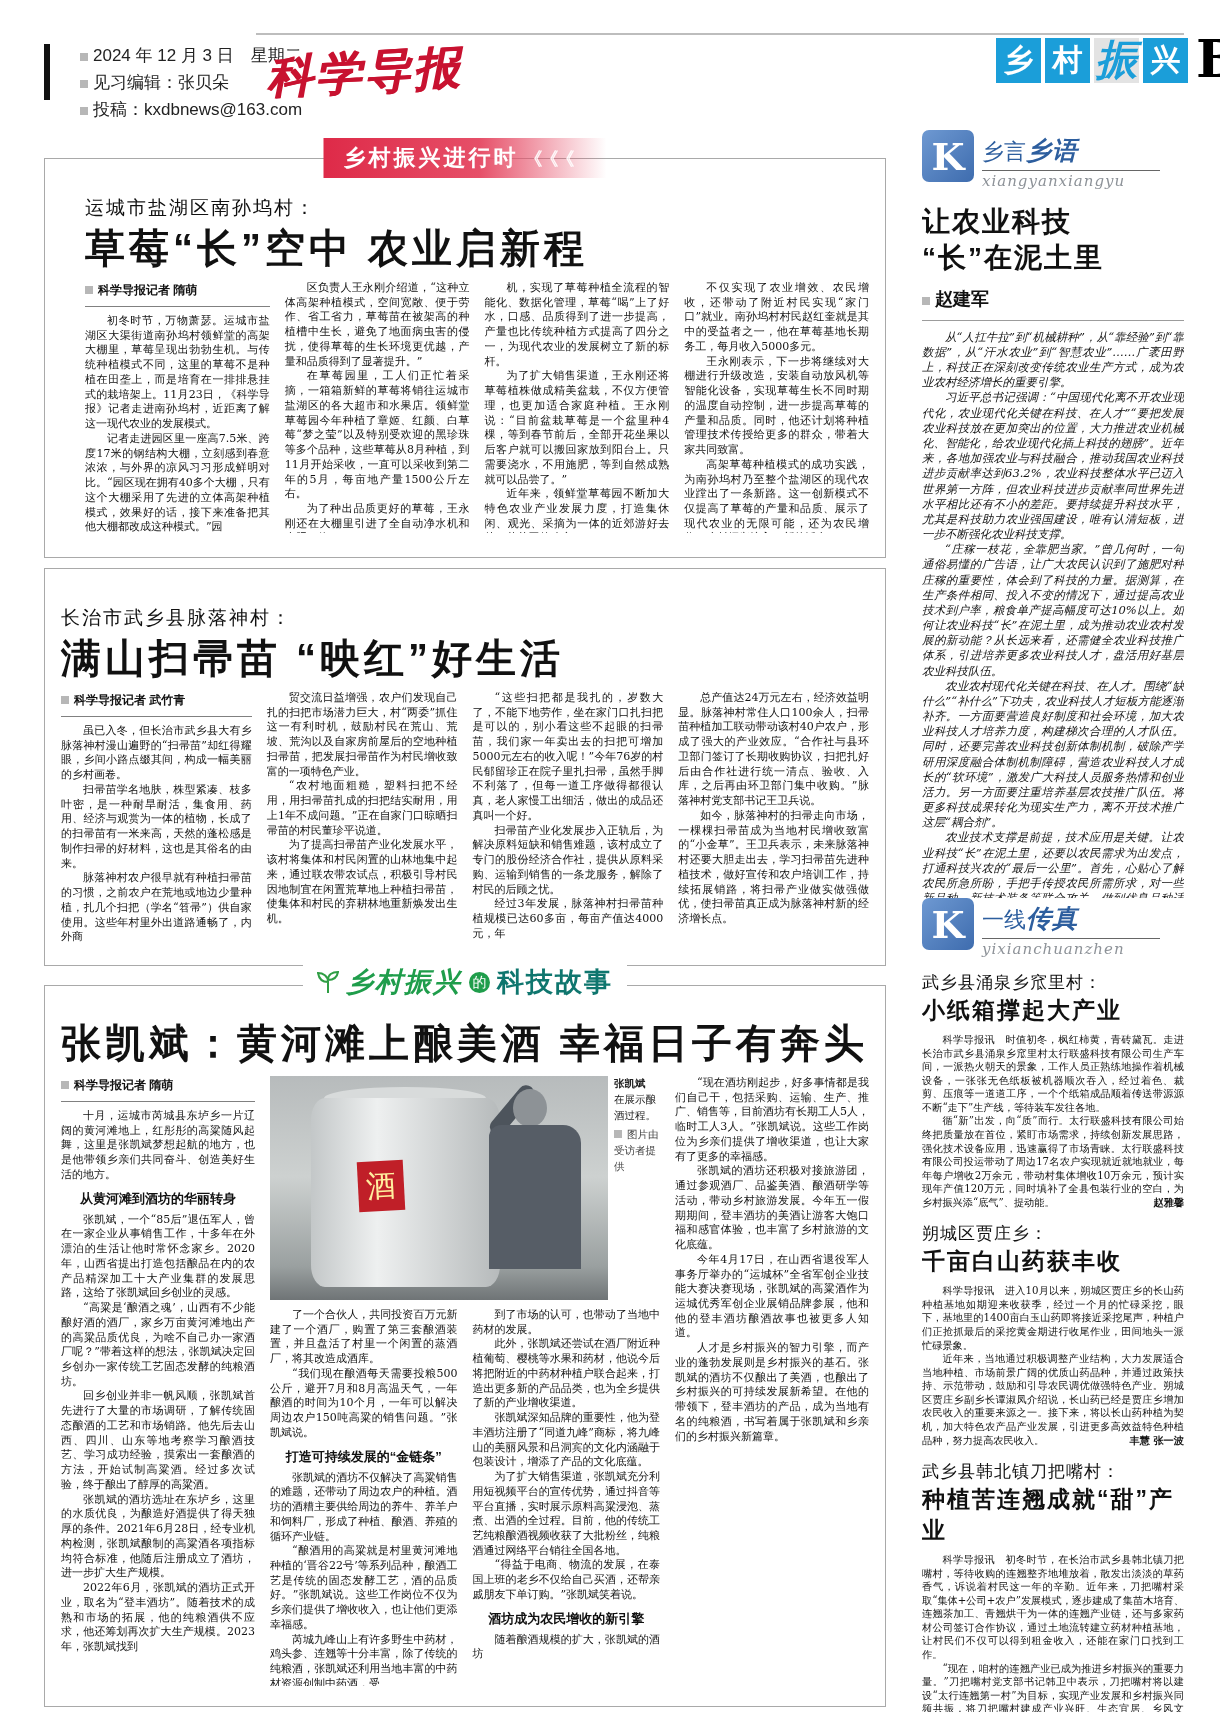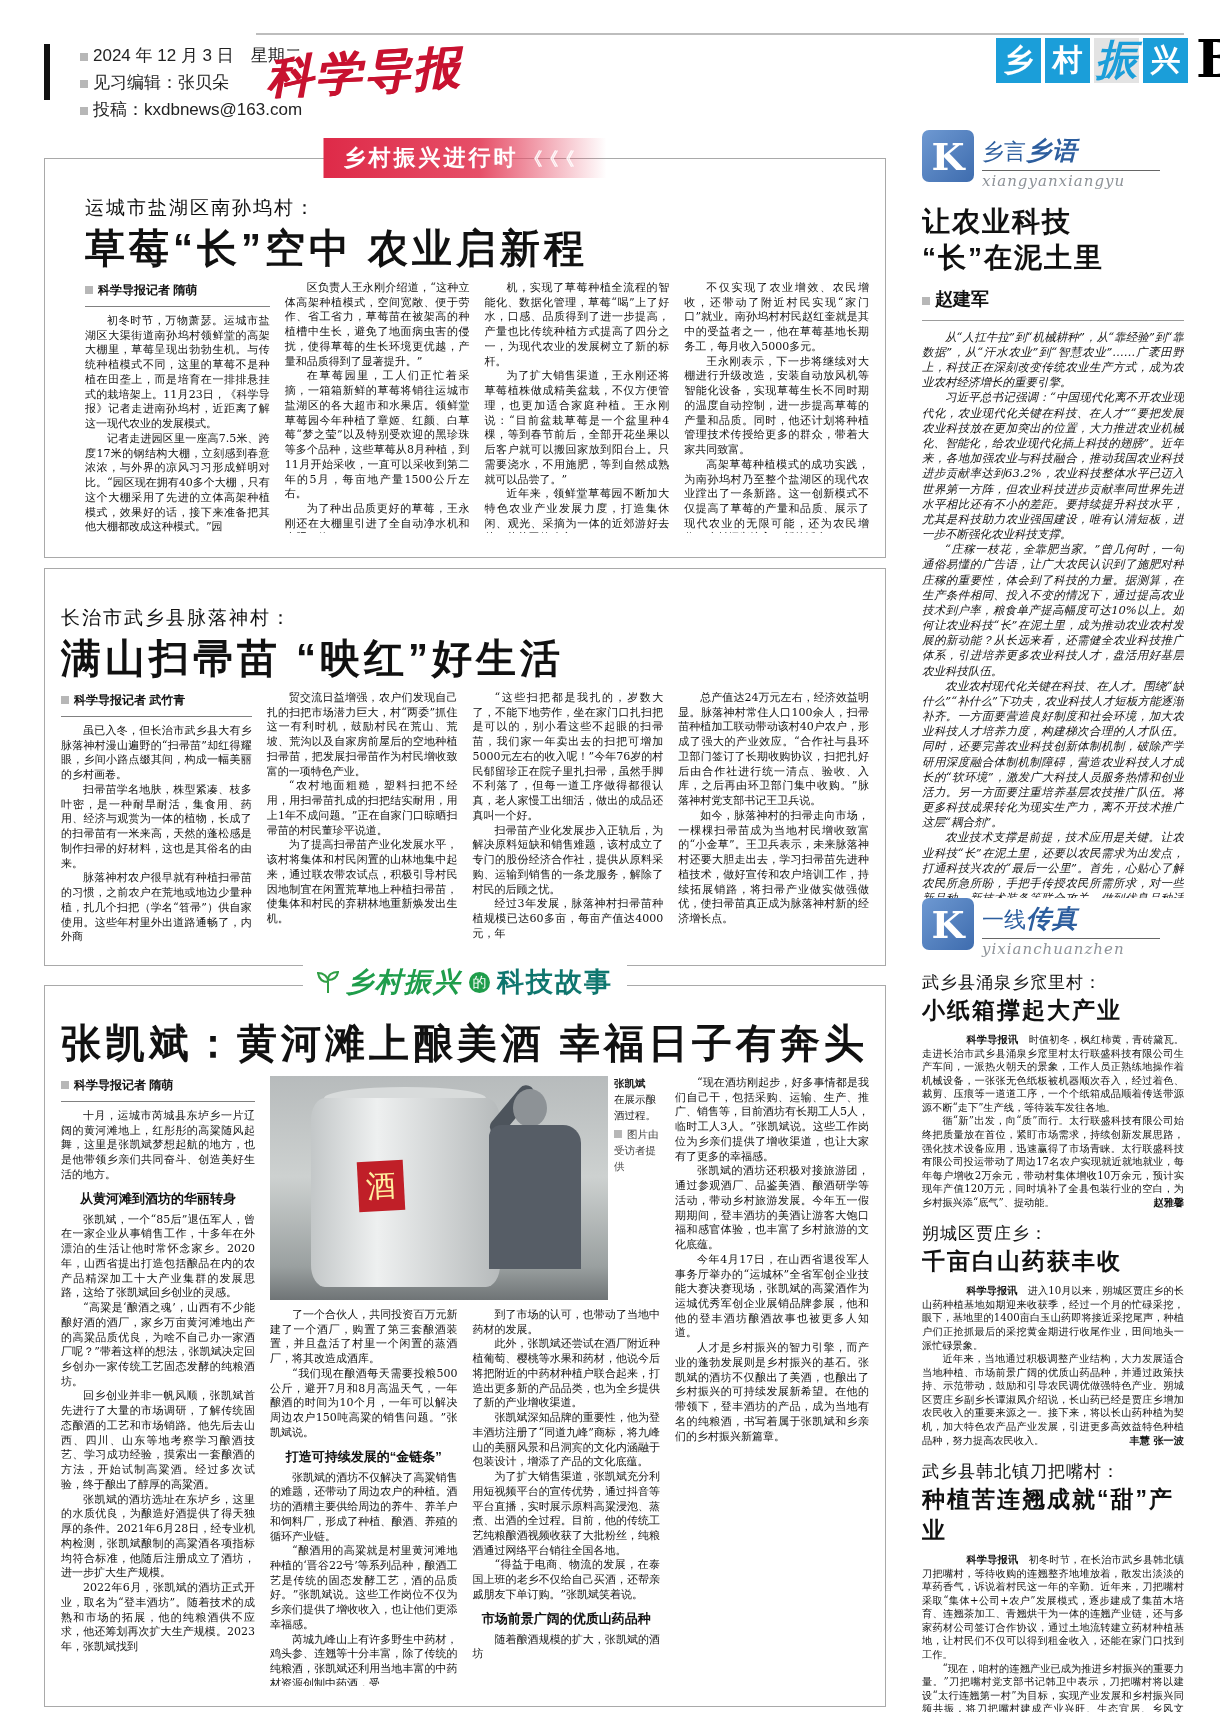--- a/index.html
+++ b/index.html
@@ -93,21 +93,21 @@
   .op-by { font-size:18px; font-weight:bold; border-bottom:1px solid #9c9c9c; padding-bottom:9px;
            margin-bottom:9px; font-family:"Liberation Sans",sans-serif; }
   .op p { font-size:11.5px; line-height:1.32; font-style:italic; text-indent:2em; text-align:justify; color:#141414; }
   .opinion { height:768px; overflow:hidden; }
 
   .nl-item { margin-top:13px; }
   .nl-kicker { font-size:17px; letter-spacing:1px; margin-bottom:1px; }
   .nl-h3 { font-size:23px; font-weight:bold; letter-spacing:2px; margin-bottom:7px;
            font-family:"Liberation Sans",sans-serif; }
   .nl-item p { font-size:10.2px; line-height:1.33; text-indent:2em; text-align:justify; color:#141414; }
-  .lead { font-weight:bold;margin-left:24px; }
+  .lead { font-weight:normal; }
   .author { float:right; font-weight:bold; }
   .sprout { display:inline-block; }
 </style>
 </head>
 <body>
 
 <div class="page">
 
   <div class="topline"></div>
   <div class="vbar"></div>
@@ -225,21 +225,21 @@
             <p class="b">张凯斌的酒坊不仅解决了高粱销售的难题，还带动了周边农户的种植。酒坊的酒糟主要供给周边的养牛、养羊户和饲料厂，形成了种植、酿酒、养殖的循环产业链。</p>
             <p class="b">“酿酒用的高粱就是村里黄河滩地种植的‘晋谷22号’等系列品种，酿酒工艺是传统的固态发酵工艺，酒的品质好。”张凯斌说。这些工作岗位不仅为乡亲们提供了增收收入，也让他们更添幸福感。</p>
             <p class="b">芮城九峰山上有许多野生中药材，鸡头参、连翘等十分丰富，除了传统的纯粮酒，张凯斌还利用当地丰富的中药材资源创制中药酒，受</p>
           </div>
           <div class="col">
             <p class="b">到了市场的认可，也带动了当地中药材的发展。</p>
             <p class="b">此外，张凯斌还尝试在酒厂附近种植葡萄、樱桃等水果和药材，他说今后将把附近的中药材种植户联合起来，打造出更多新的产品品类，也为全乡提供了新的产业增收渠道。</p>
             <p class="b">张凯斌深知品牌的重要性，他为登丰酒坊注册了“同道九峰”商标，将九峰山的美丽风景和吕洞宾的文化内涵融于包装设计，增添了产品的文化底蕴。</p>
             <p class="b">为了扩大销售渠道，张凯斌充分利用短视频平台的宣传优势，通过抖音等平台直播，实时展示原料高粱浸泡、蒸煮、出酒的全过程。目前，他的传统工艺纯粮酿酒视频收获了大批粉丝，纯粮酒通过网络平台销往全国各地。</p>
             <p class="b">“得益于电商、物流的发展，在泰国上班的老乡不仅给自己买酒，还帮亲戚朋友下单订购。”张凯斌笑着说。</p>
-            <div class="subhead">市场前景广阔的优质山药品种</div>
+            <div class="subhead">酒坊成为农民增收的新引擎</div>
             <p class="b">随着酿酒规模的扩大，张凯斌的酒坊</p>
           </div>
         </div>
       </div>
       <div class="col">
         <p class="b">“现在酒坊刚起步，好多事情都是我们自己干，包括采购、运输、生产、推广、销售等，目前酒坊有长期工人5人，临时工人3人。”张凯斌说。这些工作岗位为乡亲们提供了增收渠道，也让大家有了更多的幸福感。</p>
         <p class="b">张凯斌的酒坊还积极对接旅游团，通过参观酒厂、品鉴美酒、酿酒研学等活动，带动乡村旅游发展。今年五一假期期间，登丰酒坊的美酒让游客大饱口福和感官体验，也丰富了乡村旅游的文化底蕴。</p>
         <p class="b">今年4月17日，在山西省退役军人事务厅举办的“运城杯”全省军创企业技能大赛决赛现场，张凯斌的高粱酒作为运城优秀军创企业展销品牌参展，他和他的登丰酒坊酿酒故事也被更多人知道。</p>
         <p class="b">人才是乡村振兴的智力引擎，而产业的蓬勃发展则是乡村振兴的基石。张凯斌的酒坊不仅酿出了美酒，也酿出了乡村振兴的可持续发展新希望。在他的带领下，登丰酒坊的产品，成为当地有名的纯粮酒，书写着属于张凯斌和乡亲们的乡村振兴新篇章。</p>
       </div>

